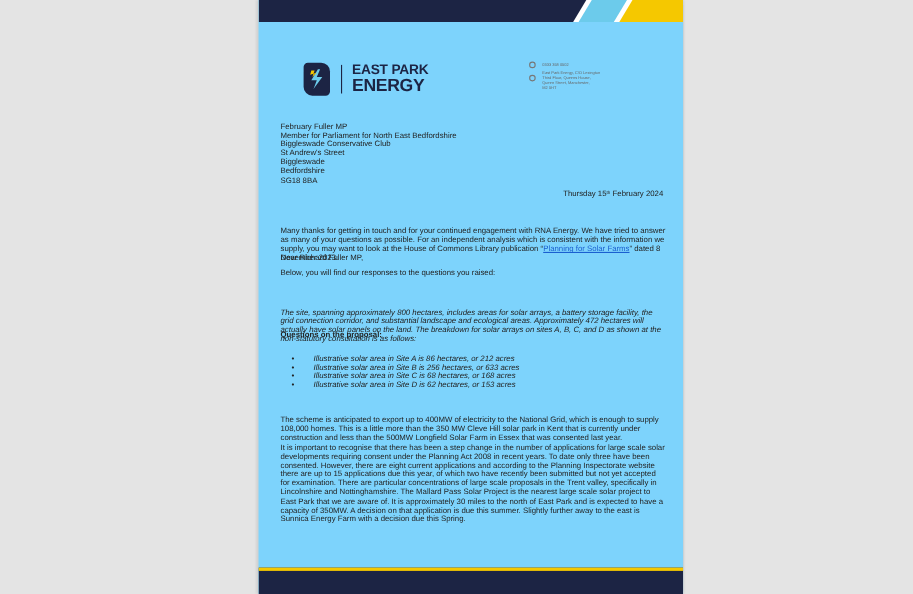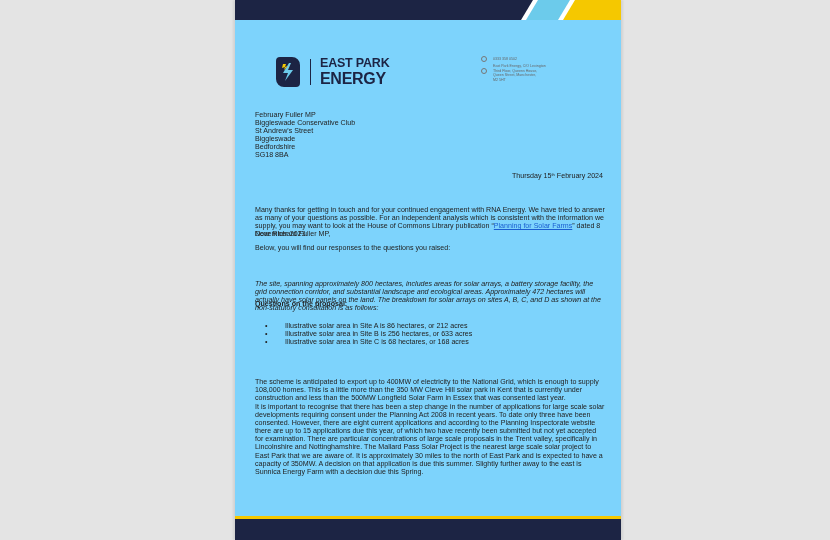--- a/index.html
+++ b/index.html
@@ -40,21 +40,21 @@
   .text { position:absolute; left:20px; width:350px; font-size:7.1px; color:#222; line-height:8.1px; }
   .addr-block { top:111px; }
   .date { position:absolute; top:172px; right:18px; font-size:7.1px; color:#222; }
   .date sup { font-size:4.2px; vertical-align:top; line-height:5px; }
   .salutation { top:189px;margin-top:41px; }
   .p1 { top:206px; }
   .p2 { top:244px; }
   .q-head { top:260px; font-weight:bold;margin-top:40px; }
   .p3 { top:280px;font-style:italic; }
   .bullets { top:322px; margin:0; padding:0; list-style:none; }
-  .bullets li { position:relative; padding-left:30px; }
+  .bullets li { position:relative; padding-left:30px;font-style:italic; }
   .bullets li::before { content:"•"; position:absolute; left:10px; top:0; }
   .p4 { top:378px; }
   .p5 { top:403px; }
   a.link { color:#1a5fd0; text-decoration:underline; }
 </style>
 </head>
 <body>
 
 <div class="page">
 
@@ -90,20 +90,21 @@
         <div>East Park Energy, C/O Lexington</div>
         <div>Third Floor, Queens House,</div>
         <div>Queen Street, Manchester,</div>
         <div>M2 5HT</div>
       </div>
     </div>
   </div>
 
   <div class="text addr-block">
     <div>February Fuller MP</div>
+    <div>Member for Parliament for North East Bedfordshire</div>
     <div>Biggleswade Conservative Club</div>
     <div>St Andrew's Street</div>
     <div>Biggleswade</div>
     <div>Bedfordshire</div>
     <div>SG18 8BA</div>
   </div>
 
   <div class="date"><span>Thursday 15</span><sup>th</sup><span> February 2024</span></div>
 
   <div class="text salutation">Dear Richard Fuller MP,</div>
@@ -113,20 +114,21 @@
   <div class="text p2">Below, you will find our responses to the questions you raised:</div>
 
   <div class="text q-head">Questions on the proposal:</div>
 
   <div class="text p3">The site, spanning approximately 800 hectares, includes areas for solar arrays, a battery storage facility, the grid connection corridor, and substantial landscape and ecological areas. Approximately 472 hectares will actually have solar panels on the land. The breakdown for solar arrays on sites A, B, C, and D as shown at the non-statutory consultation is as follows:</div>
 
   <ul class="text bullets">
     <li>Illustrative solar area in Site A is 86 hectares, or 212 acres</li>
     <li>Illustrative solar area in Site B is 256 hectares, or 633 acres</li>
     <li>Illustrative solar area in Site C is 68 hectares, or 168 acres</li>
+    <li>Illustrative solar area in Site D is 62 hectares, or 153 acres</li>
   </ul>
 
   <div class="text p4">The scheme is anticipated to export up to 400MW of electricity to the National Grid, which is enough to supply 108,000 homes. This is a little more than the 350 MW Cleve Hill solar park in Kent that is currently under construction and less than the 500MW Longfield Solar Farm in Essex that was consented last year.</div>
 
   <div class="text p5">It is important to recognise that there has been a step change in the number of applications for large scale solar developments requiring consent under the Planning Act 2008 in recent years. To date only three have been consented.  However, there are eight current applications and according to the Planning Inspectorate website there are up to 15 applications due this year, of which two have recently been submitted but not yet accepted for examination. There are particular concentrations of large scale proposals in the Trent valley, specifically in Lincolnshire and Nottinghamshire. The Mallard Pass Solar Project is the nearest large scale solar project to East Park that we are aware of. It is approximately 30 miles to the north of East Park and is expected to have a capacity of 350MW. A decision on that application is due this summer. Slightly further away to the east is Sunnica Energy Farm with a decision due this Spring.</div>
 
   <div class="footer-band"></div>
   <div class="footer-line"></div>
 </div>
 

